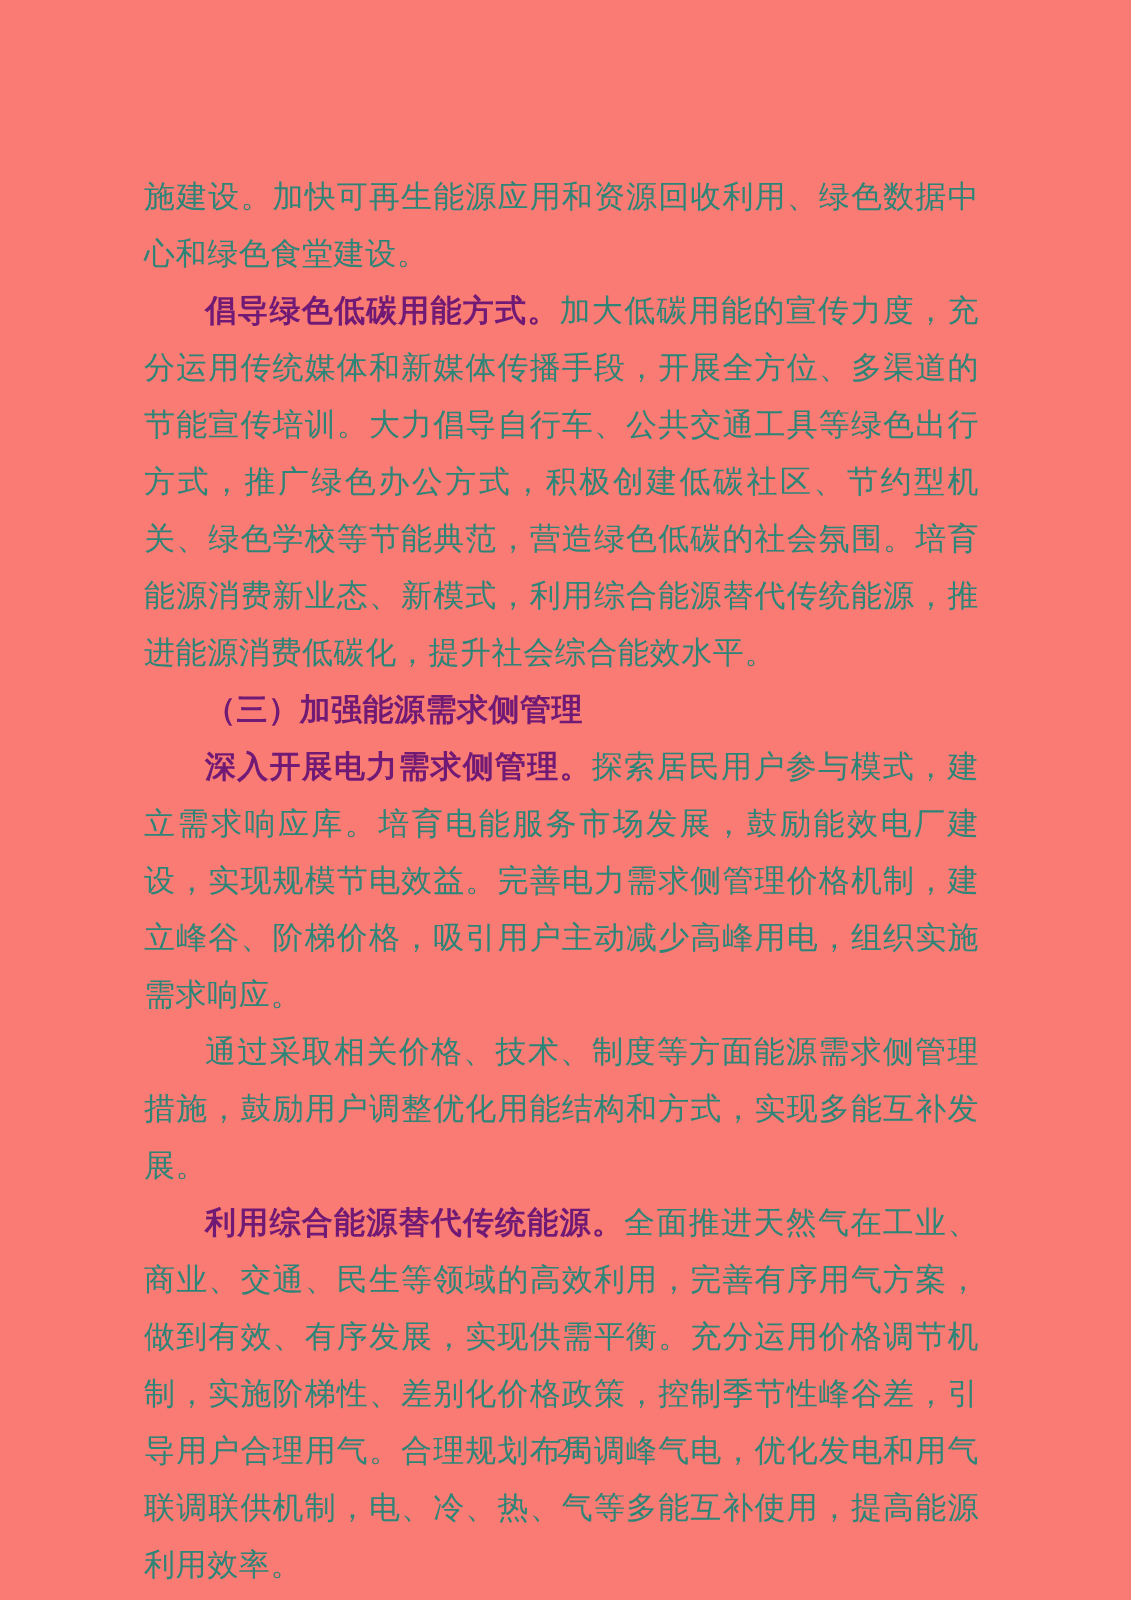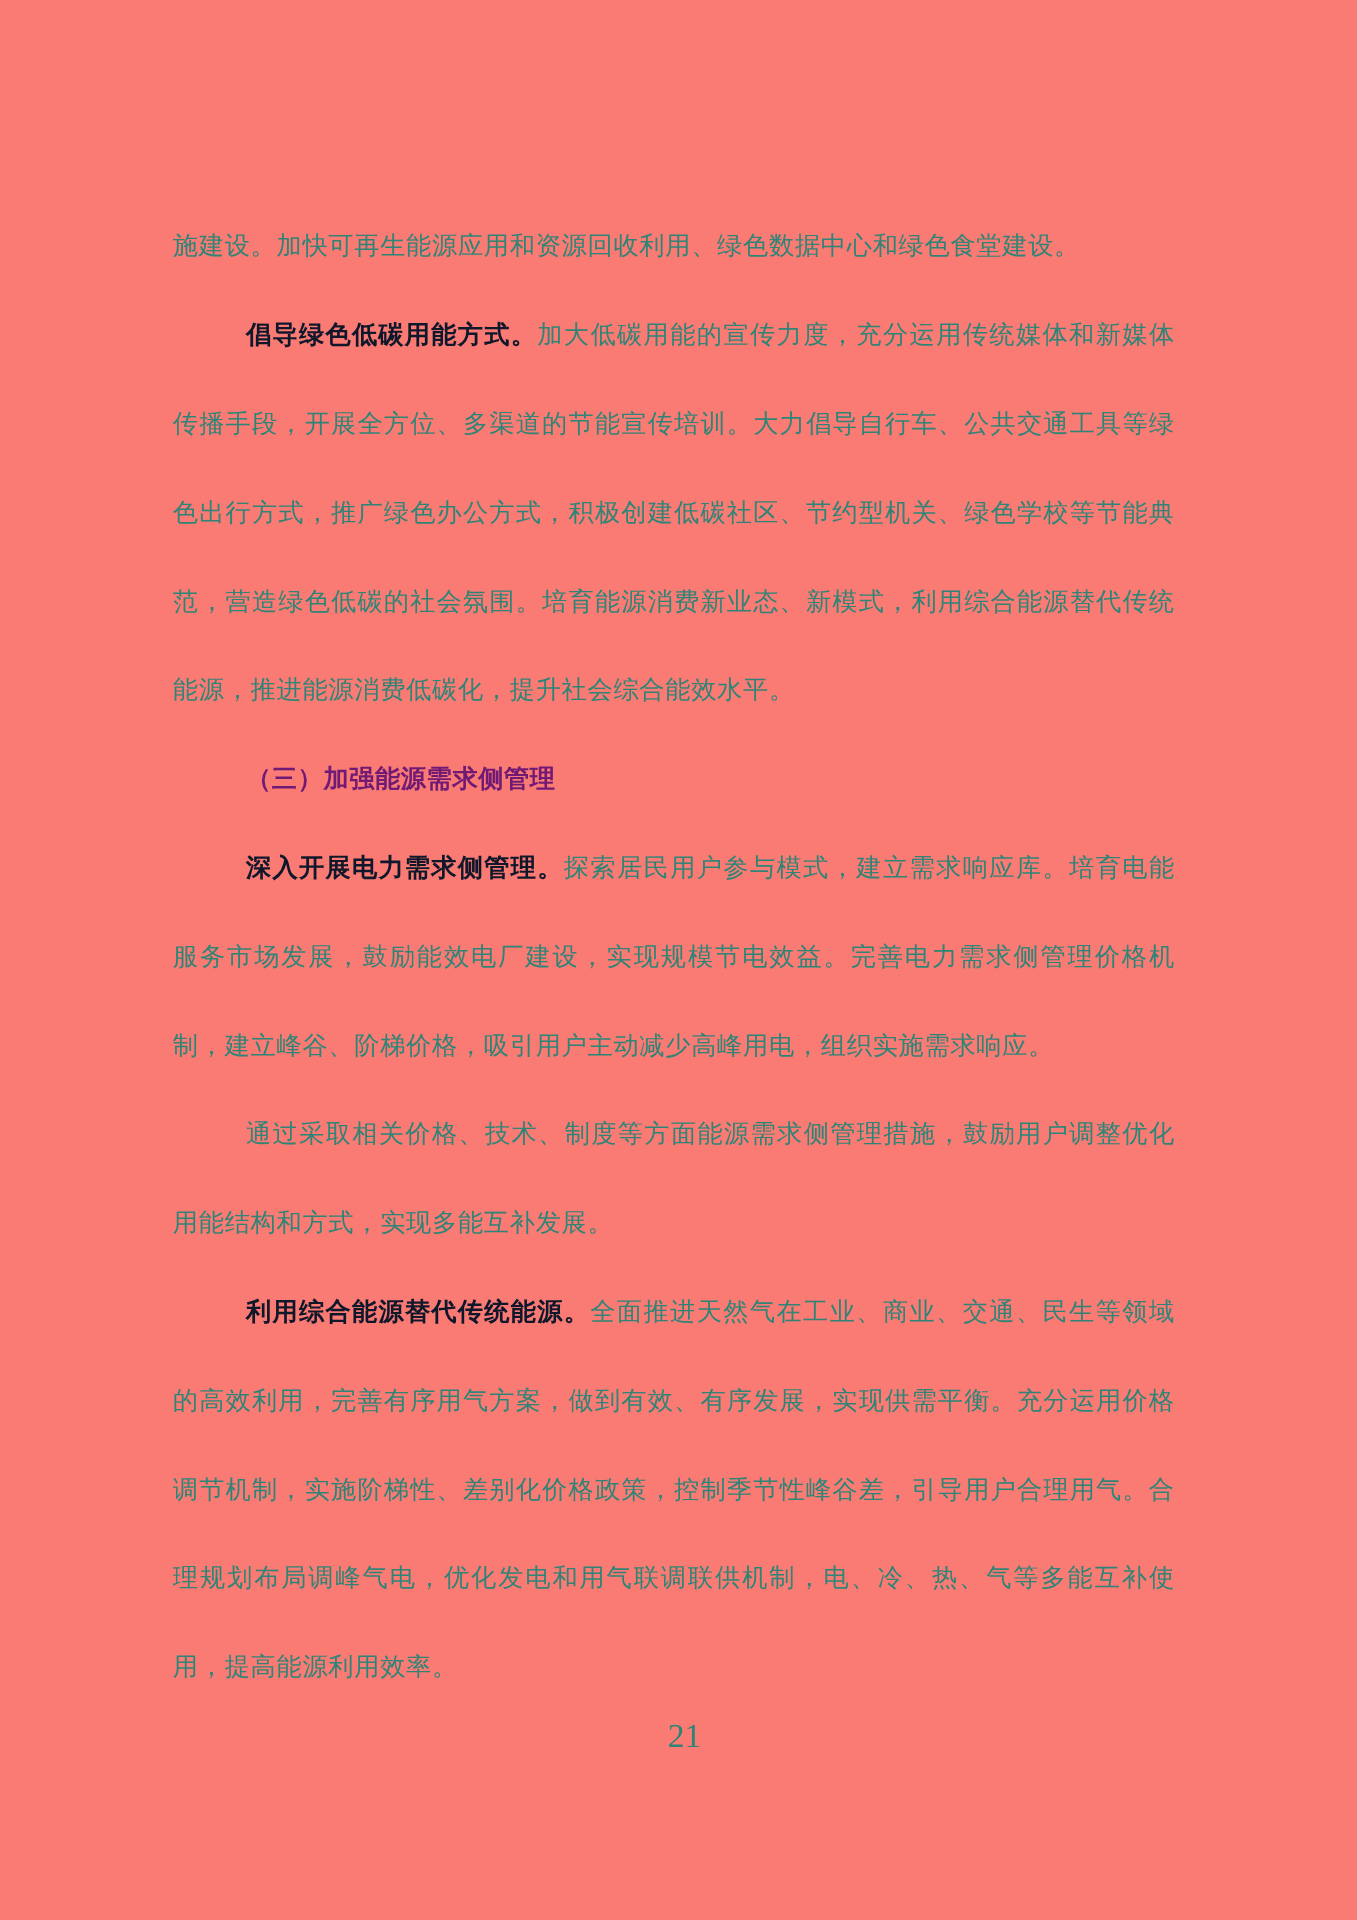--- a/index.html
+++ b/index.html
@@ -14,37 +14,37 @@
     overflow: hidden;
   }
   .page {
     position: relative;
     width: 1131px;
     height: 1600px;
     box-sizing: border-box;
     padding: 168px 152px 0 144px;
   }
   .body-text {
-    font-size: 21px;
-    line-height: 74px;
+    font-size: 31px;
+    line-height: 57px;
     color: #2e8577;
     text-align: justify;
     text-justify: inter-ideograph;
     letter-spacing: 0.6px;
     font-family: Liberation Serif, serif;
   }
   p {
     margin: 0;
   }
   .indent {
     text-indent: 61px;
   }
   .lead {
     font-weight: bold;
-    color: #0f172a;
+    color: #701a75;
     letter-spacing: 0.5px;
   }
   .heading {
     font-weight: bold;
     color: #701a75;
     text-indent: 61px;
     letter-spacing: 0.5px;
   }
   .page-number {
     position: absolute;

